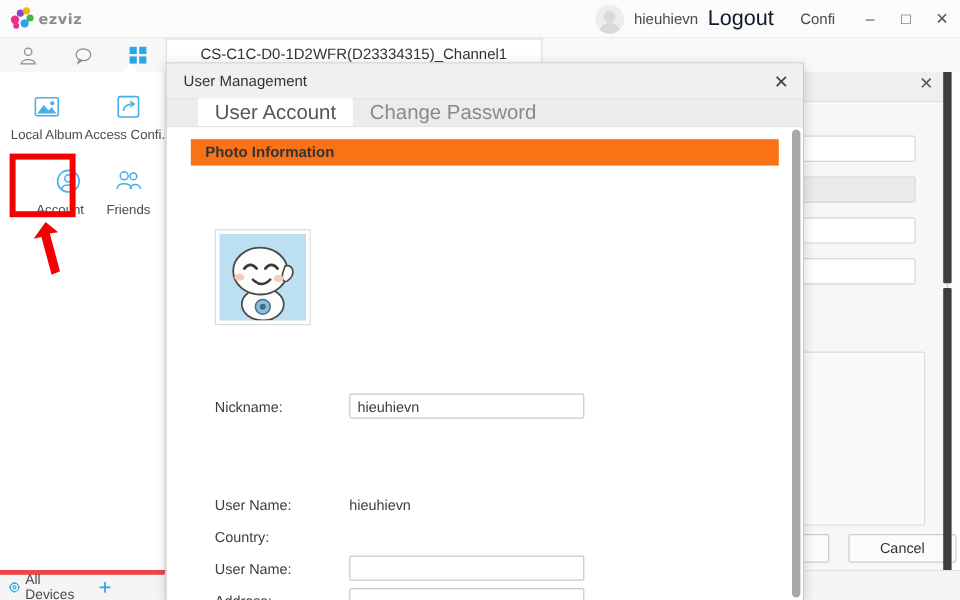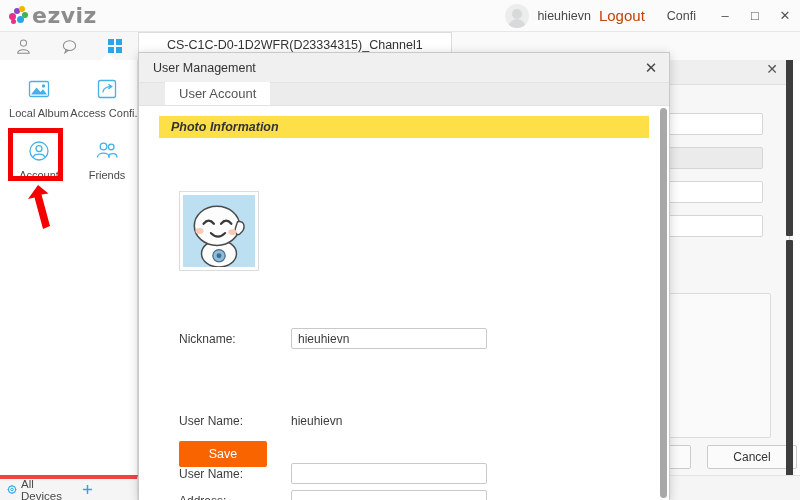--- a/index.html
+++ b/index.html
@@ -18,38 +18,38 @@
   
   #title-bar {
     position:absolute; left:0; top:0; width:800px; height:32px;
     background:#fbfbfb; border-bottom:1px solid #e8e8e8;
     display:flex; align-items:center;
   }
   #logo { display:flex; align-items:center; margin-left:9px; }
   .logo-dots { position:relative; width:22px; height:20px; }
   .logo-dots i { position:absolute; border-radius:50%; display:block; }
   .logo-text {
-    font-size:22px; font-weight:bold; letter-spacing:0.5px; color:#8c8c8c;
+    font-size:12px; font-weight:bold; letter-spacing:0.5px; color:#8c8c8c;
     margin-left:1px; font-family:"DejaVu Sans", sans-serif;
   }
   #titlebar-right { margin-left:auto; display:flex; align-items:center; height:32px; }
   #avatar-small {
     width:24px; height:24px; border-radius:50%; background:#eceded;
     position:relative; overflow:hidden; margin-right:8px;
   }
   #avatar-small::before{
     content:""; position:absolute; left:7px; top:5px; width:10px; height:10px;
     border-radius:50%; background:#d8d9da;
   }
   #avatar-small::after{
     content:""; position:absolute; left:3px; top:15px; width:18px; height:14px;
     border-radius:9px 9px 0 0; background:#d8d9da;
   }
   .tb-user { font-size:12.5px; color:#4a4a4a; margin-right:8px; }
-  .tb-link { font-size:15px; color:#c2410c; margin-right:22px; cursor:pointer; }
+  .tb-link { font-size:18px; color:#0f172a; margin-right:22px; cursor:pointer; }
   .tb-menu { font-size:12.5px; color:#4a4a4a; margin-right:14px; cursor:pointer; }
   .win-btn {
     width:30px; height:32px; display:flex; align-items:center; justify-content:center;
     color:#555; font-size:13px; cursor:pointer;
   }
 
   
   #tool-row {
     position:absolute; left:0; top:32px; width:138px; height:28px;
     background:#f7f7f7; display:flex; align-items:center;
@@ -150,28 +150,28 @@
     margin-left:auto; width:36px; height:30px;
     display:flex; align-items:center; justify-content:center;
     font-size:15px; color:#444; cursor:pointer;
   }
   #um-tabs {
     height:23px; background:#ececec; display:flex; align-items:flex-end;
     padding-left:26px; border-bottom:1px solid #e2e2e2;
   }
   .um-tab {
     height:23px; padding:0 14px; display:flex; align-items:center;
-    font-size:13px; color:#8a8a8a; cursor:pointer;
+    font-size:17px; color:#8a8a8a; cursor:pointer;
   }
   .um-tab.active { background:#ffffff; color:#555; }
   #um-body { position:relative; height:394px; background:#fff; overflow:hidden; }
   .section-head {
     position:absolute; left:20px; width:490px; height:22px;
-    background:#fde047; display:flex; align-items:center; padding-left:12px;
-    font-size:12.5px; font-weight:bold; color:#333;font-style:italic;
+    background:#f97316; display:flex; align-items:center; padding-left:12px;
+    font-size:12.5px; font-weight:bold; color:#333;
   }
   #photo-box {
     position:absolute; left:40px; top:85px; width:80px; height:80px;
     border:1px solid #dcdcdc; background:#ffffff; padding:3px;
   }
   #photo-inner {
     width:100%; height:100%; background:#b8dcf0; position:relative; overflow:hidden;
   }
   .f-label { position:absolute; font-size:12px; color:#3d3d3d; }
   .f-input {
@@ -291,21 +291,21 @@
       <span class="ic">
         <svg width="26" height="26" viewBox="0 0 26 26">
           <rect x="4.5" y="4.5" width="17" height="17" rx="2" fill="none" stroke="#46b0e8" stroke-width="1.3"></rect>
           <path d="M9 16.5 C9 10.5 17 10.5 17 10.5" fill="none" stroke="#46b0e8" stroke-width="1.3"></path>
           <path d="M14.4 8.2 L17.8 10.6 L14.4 13" fill="none" stroke="#46b0e8" stroke-width="1.3"></path>
         </svg>
       </span>
       <span class="lbl">Access Confi...</span>
     </div>
 
-    <div class="tile" style="left:8px; top:70px;">
+    <div class="tile" style="left:8px; top:70px;align-items:flex-end;">
       <span class="ic">
         <svg width="26" height="26" viewBox="0 0 26 26">
           <circle cx="13" cy="13" r="9" fill="none" stroke="#46b0e8" stroke-width="1.3"></circle>
           <circle cx="13" cy="10.6" r="3" fill="none" stroke="#46b0e8" stroke-width="1.3"></circle>
           <path d="M7.4 19.6 C7.4 15 18.6 15 18.6 19.6" fill="none" stroke="#46b0e8" stroke-width="1.3"></path>
         </svg>
       </span>
       <span class="lbl">Account</span>
     </div>
 
@@ -350,20 +350,21 @@
 
   <div id="um-dialog">
 
     <div id="um-titlebar">
       <span id="um-title">User Management</span>
       <span id="um-close">✕</span>
     </div>
 
     <div id="um-tabs">
       <div class="um-tab active">User Account</div>
+      <div class="um-tab">Change Password</div>
     </div>
 
     <div id="um-body">
 
       <div class="section-head" style="top:10px;">Photo Information</div>
 
       <div id="photo-box">
         <div id="photo-inner">
           <svg width="100%" height="100%" viewBox="0 0 70 70" preserveAspectRatio="none">
             <rect x="0" y="0" width="70" height="70" fill="#bcdff2"></rect>
@@ -390,21 +391,20 @@
 
       <span class="f-label" style="top:335px; left:40px;">Country:</span>
       <span class="f-value" style="top:335px;"></span>
 
       <span class="f-label" style="top:361px; left:40px;">User Name:</span>
       <input class="f-input" style="top: 357px;" type="text" value="">
 
       <span class="f-label" style="top:388px; left:40px;">Address:</span>
       <input class="f-input" style="top: 384px;" type="text" value="">
 
-      <button id="save-btn">Save</button>
 
       <div id="um-scrollbar"></div>
     </div>
   </div>
 
   <div id="red-box"></div>
   <svg id="red-arrow" viewBox="0 0 40 50">
     <path d="M14 2 L4 16 L10.5 14.5 L19 46 L26 43 L17.5 11.5 L24.5 10.5 Z" fill="#f50000"></path>
   </svg>
 

